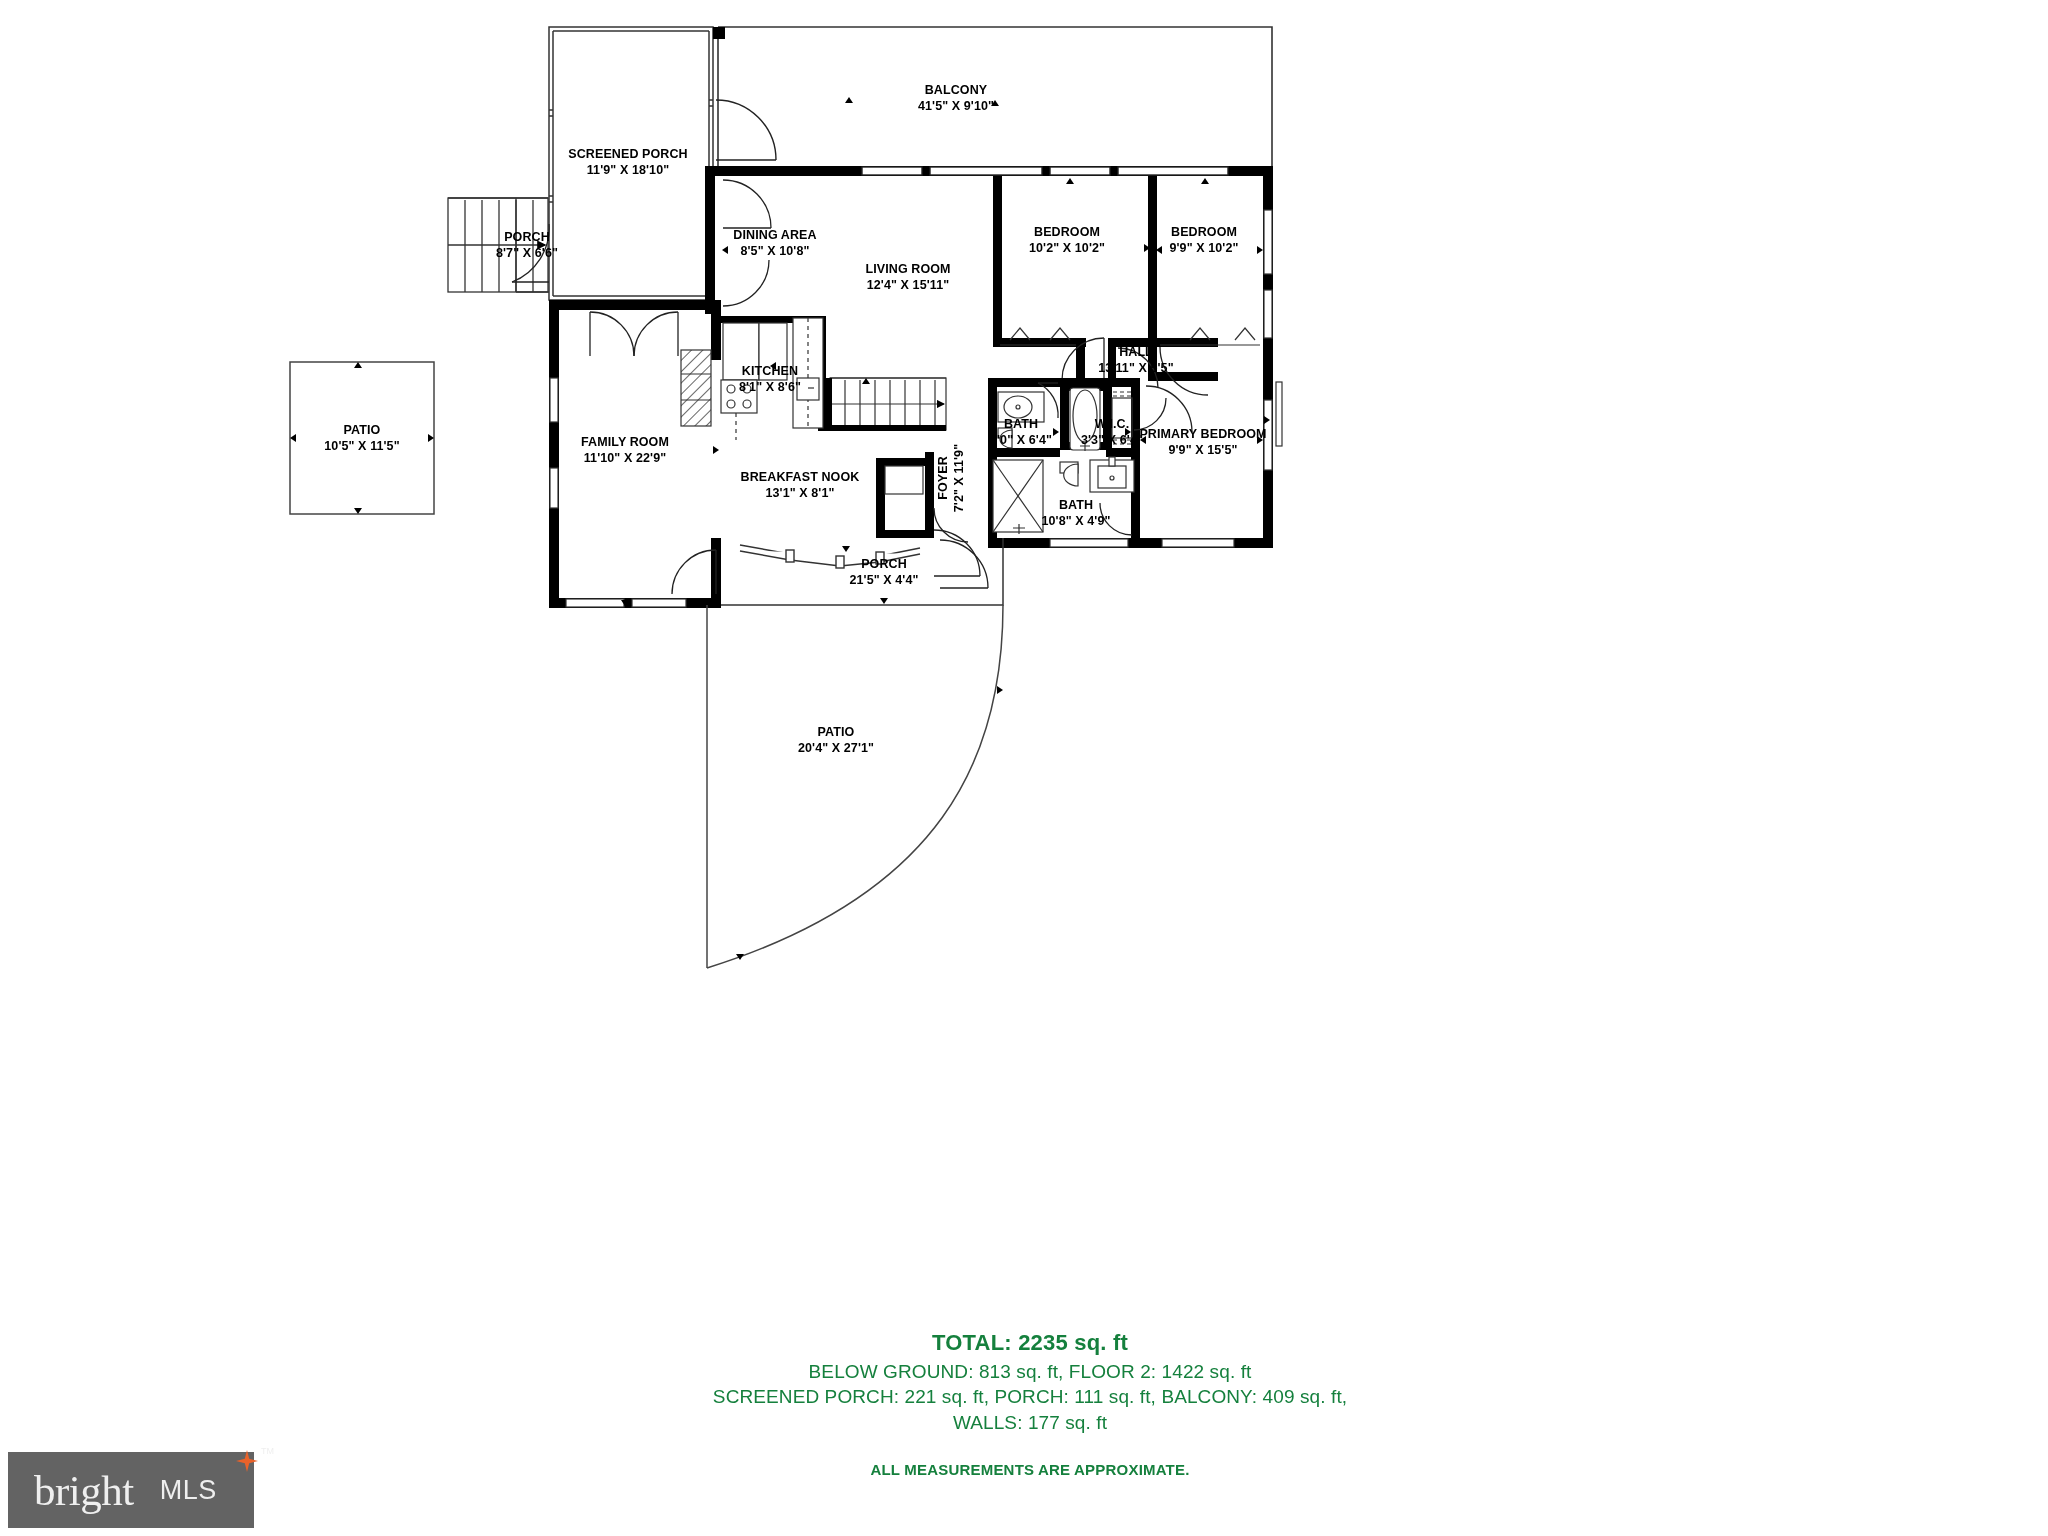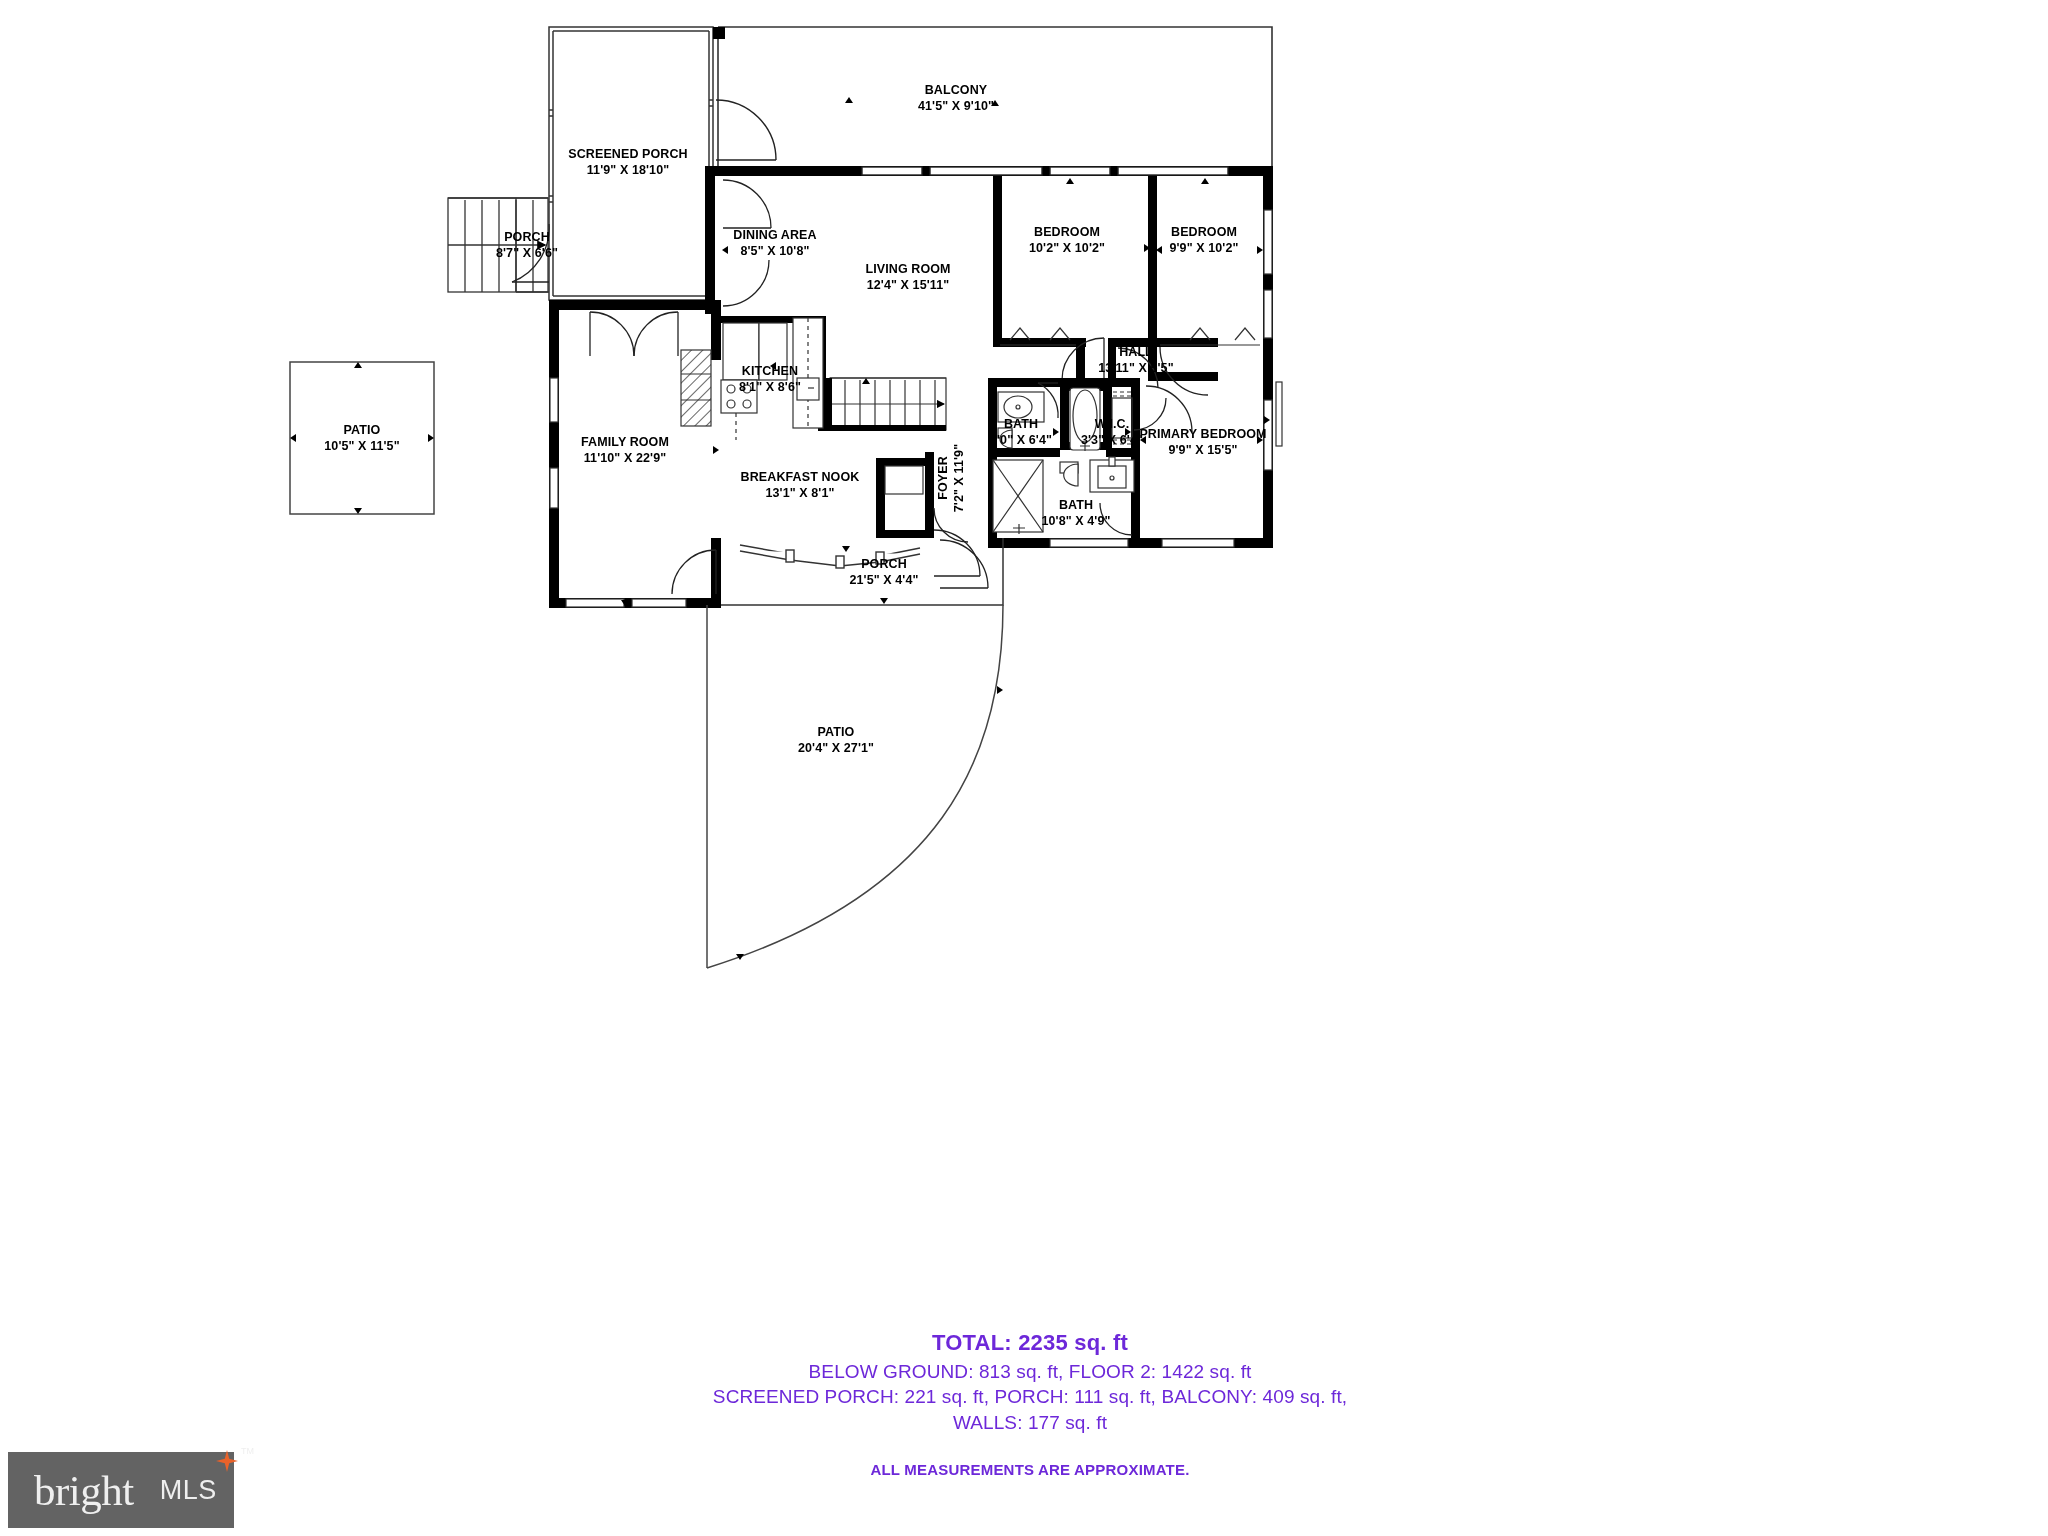--- a/index.html
+++ b/index.html
@@ -33,21 +33,21 @@
   .room-label .dm { display: block; }
   .rl-sm  { font-size: 12.5px; }
   .rot90 { transform: translate(-50%,-50%) rotate(-90deg); }
 
   
   #summary {
     position: absolute;
     left: 12px; right: 0;
     top: 1330px;
     text-align: center;
-    color: #6d28d9;
+    color: #15803d;
   }
   #summary .total {
     font-size: 22px;
     font-weight: bold;
     letter-spacing: 0.2px;
     margin-bottom: 3px;
   }
   #summary .line {
     font-size: 19px;
     font-weight: normal;
@@ -59,21 +59,21 @@
     font-size: 15px;
     font-weight: bold;
     letter-spacing: 0.2px;
   }
 
   
   #logo {
     position: absolute;
     left: 8px;
     top: 1452px;
-    width: 226px;
+    width: 246px;
     height: 76px;
     background: #636363;
     display: flex;
     align-items: center;
     padding-left: 26px;
   }
   #logo .word {
     position: relative;
     font-family: "Liberation Serif", serif;
     font-size: 43px;

